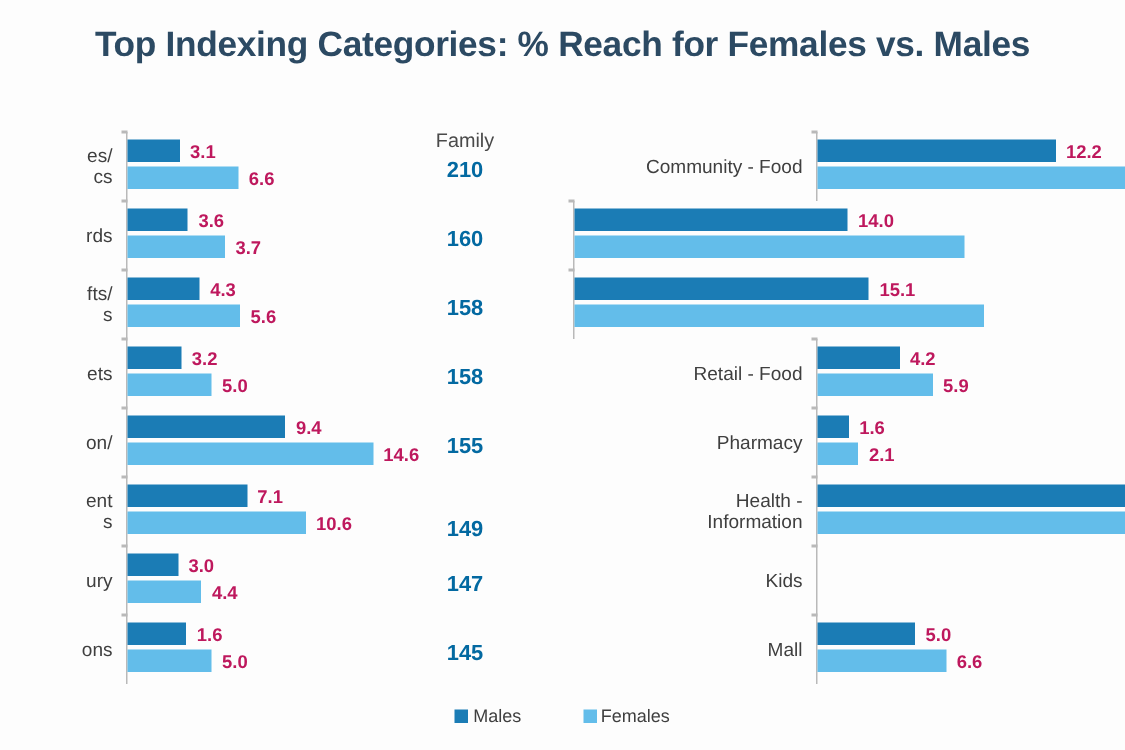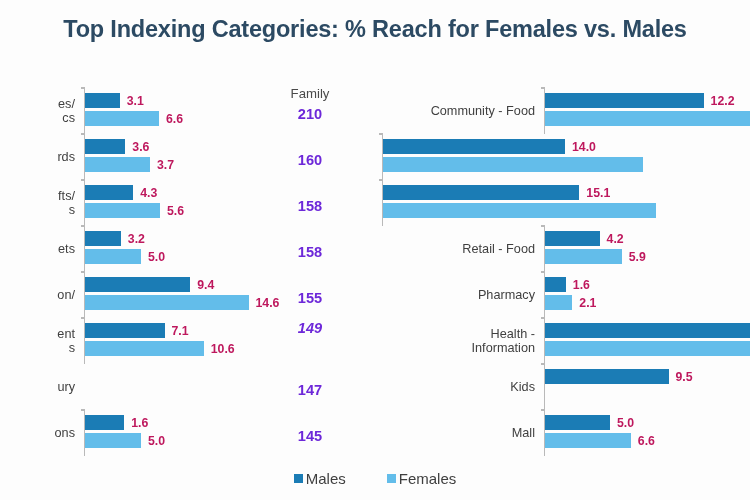--- a/index.html
+++ b/index.html
@@ -118,32 +118,32 @@
     top: -2px;
     width: 100%;
     font-size: 13.2px;
     color: #4a4a4a;
   }
   .index-row {
     position: absolute;
     width: 100%;
     font-size: 14.6px;
     font-weight: bold;
-    color: #6d28d9;
+    color: #0369a1;
   }
 
   
   #legend {
     position: absolute;
     left: 0; right: 0;
     top: 470px;
     display: flex;
     justify-content: center;
     gap: 41px;
-    font-size: 15px;
+    font-size: 12px;
     color: #3f3f3f;
   }
   .legend-item { display: flex; align-items: center; gap: 3px; }
   .legend-swatch { width: 9px; height: 9px; display: inline-block; }
 </style>
 </head>
 <body>
 
 <div id="canvas">
 
@@ -233,20 +233,31 @@
               <span class="bar-val">7.1</span>
             </div>
             <div class="barwrap female">
               <span class="bar female" style="width: 118.72px;"></span>
               <span class="bar-val">10.6</span>
             </div>
           </div>
         </div>
         <div class="row">
           <div class="cat-label">ury</div>
+          <div class="plot">
+            <span class="tick"></span>
+            <div class="barwrap male">
+              <span class="bar male" style="width: 33.6px;"></span>
+              <span class="bar-val">3.0</span>
+            </div>
+            <div class="barwrap female">
+              <span class="bar female" style="width: 49.28px;"></span>
+              <span class="bar-val">4.4</span>
+            </div>
+          </div>
         </div>
         <div class="row">
           <div class="cat-label">ons</div>
           <div class="plot">
             <span class="tick"></span>
             <div class="barwrap male">
               <span class="bar male" style="width: 39.2px;"></span>
               <span class="bar-val">1.6</span>
             </div>
             <div class="barwrap female">
@@ -258,21 +269,21 @@
       </div>
   </div>
 
   <div id="index-col">
     <div id="index-header">Family</div>
   <div class="index-row" style="top: 18px;">210</div>
       <div class="index-row" style="top: 64px;">160</div>
       <div class="index-row" style="top: 110px;">158</div>
       <div class="index-row" style="top: 156px;">158</div>
       <div class="index-row" style="top: 202px;">155</div>
-      <div class="index-row" style="top: 232px; font-style: italic;">149</div>
+      <div class="index-row" style="top: 257px;">149</div>
       <div class="index-row" style="top: 294px;">147</div>
       <div class="index-row" style="top: 340px;">145</div>
     </div>
 
   <div class="panel" id="panel-right">
     <div class="rows" id="rows-right">
         <div class="row">
           <div class="cat-label">Community - Food</div>
           <div class="plot">
             <span class="tick"></span>
@@ -347,24 +358,20 @@
             </div>
             <div class="barwrap female">
               <span class="bar female" style="width: 299px;"></span>
             </div>
           </div>
         </div>
         <div class="row">
           <div class="cat-label">Kids</div>
           <div class="plot">
             <span class="tick"></span>
-            <div class="barwrap male">
-              <span class="bar male" style="width: 123.5px;"></span>
-              <span class="bar-val">9.5</span>
-            </div>
           </div>
         </div>
         <div class="row">
           <div class="cat-label">Mall</div>
           <div class="plot">
             <span class="tick"></span>
             <div class="barwrap male">
               <span class="bar male" style="width: 65px;"></span>
               <span class="bar-val">5.0</span>
             </div>

